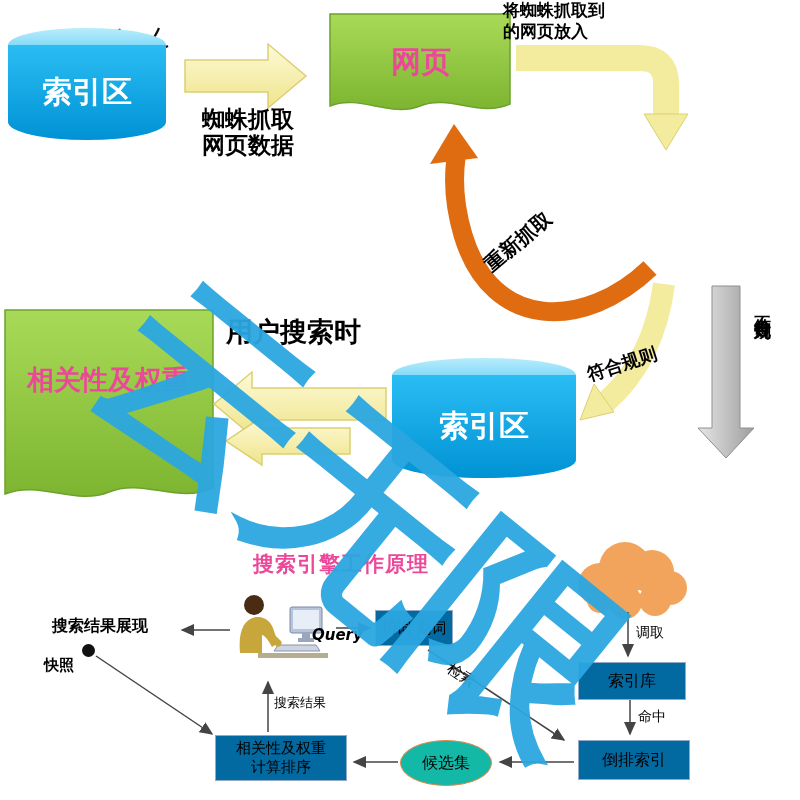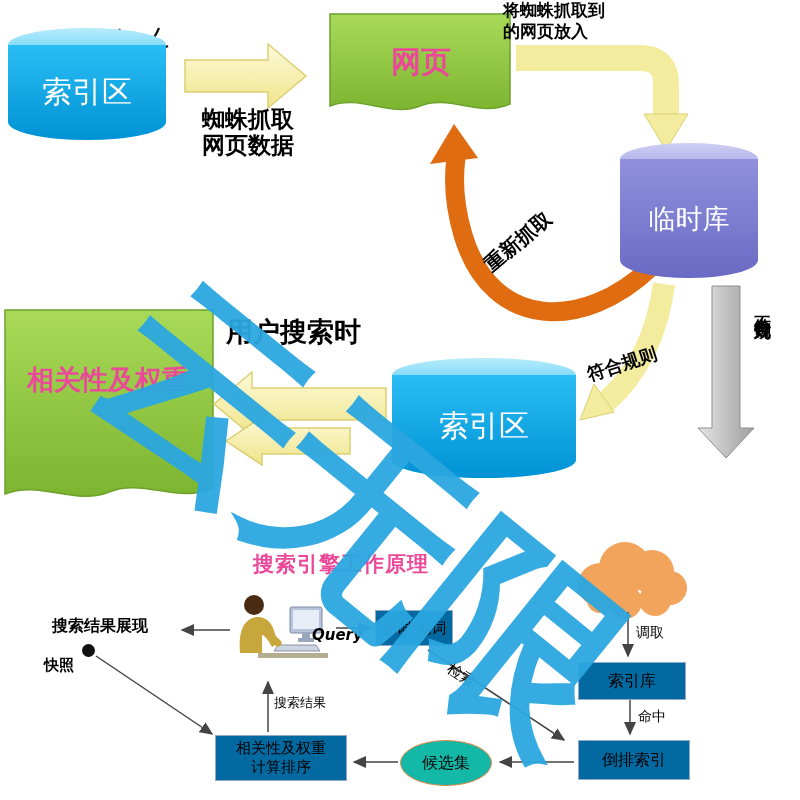--- a/index.html
+++ b/index.html
@@ -6,21 +6,21 @@
   html,body{background:#ffffff;}
   body{font-family:"DejaVu Sans","Liberation Sans",sans-serif;}
   #stage{position:relative;width:800px;height:800px;background:#fff;overflow:hidden;}
   #arrows{position:absolute;left:0;top:0;z-index:1;}
   .lbl{position:absolute;color:#000;z-index:3;white-space:nowrap;}
   .bold{font-weight:bold;}
   
   .cylinder{position:absolute;z-index:2;}
   .cylinder .cap{position:absolute;left:0;right:0;top:0;border-radius:50%;}
   .cylinder .bodyp{position:absolute;left:0;right:0;bottom:0;display:flex;align-items:center;justify-content:center;
-     border-radius:0 0 50% 50% / 0 0 18px 18px;color:#fff;font-weight:normal;}
+     border-radius:0 0 50% 50% / 0 0 18px 18px;color:#fff;font-weight:bold;}
   .cyan .cap{background:linear-gradient(#b9ecfc,#55cbf4);height:34px;}
   .cyan .bodyp{top:17px;background:linear-gradient(#2abdf4,#0092d4);}
   .purple .cap{background:linear-gradient(#cfcff3,#a0a0e4);height:32px;}
   .purple .bodyp{top:16px;background:linear-gradient(#9090de,#6a6ac4);}
   
   .cleanbox{position:absolute;z-index:2;background:linear-gradient(#f5f5f5,#cfcfcf);border:1px solid #9a9a9a;
      border-radius:10px;display:flex;align-items:center;justify-content:center;font-size:23px;font-weight:bold;}
   .bbox{position:absolute;z-index:2;background:#0369a1;border:1px solid #93a9c8;display:flex;flex-direction:column;
      align-items:center;justify-content:center;font-size:15px;line-height:1.25;}
   .ellipse{position:absolute;z-index:2;background:#14b8a6;border:1px solid #d98a4a;border-radius:50%;
@@ -139,24 +139,20 @@
       <path d="M230,630 H182" marker-end="url(#ah)"></path>
       <path d="M96,656 L212,734" marker-end="url(#ah)"></path>
     </g>
   </svg>
 
   <div class="cylinder cyan" style="left:8px;top:28px;width:158px;height:112px">
     <div class="cap"></div>
     <div class="bodyp" style="font-size:30px">索引区</div>
   </div>
 
-  <div class="cylinder purple" style="left:620px;top:143px;width:138px;height:135px">
-    <div class="cap"></div>
-    <div class="bodyp" style="font-size:27px">临时库</div>
-  </div>
 
   <div class="cylinder cyan" style="left:392px;top:358px;width:184px;height:120px">
     <div class="cap"></div>
     <div class="bodyp" style="font-size:30px">索引区</div>
   </div>
 
   <div class="pagelabel" style="left:330px;top:42px;width:182px;font-size:30px">网页</div>
   <div class="pagelabel" style="left:8px;top:362px;width:200px;font-size:27px">相关性及权重</div>
 
 

